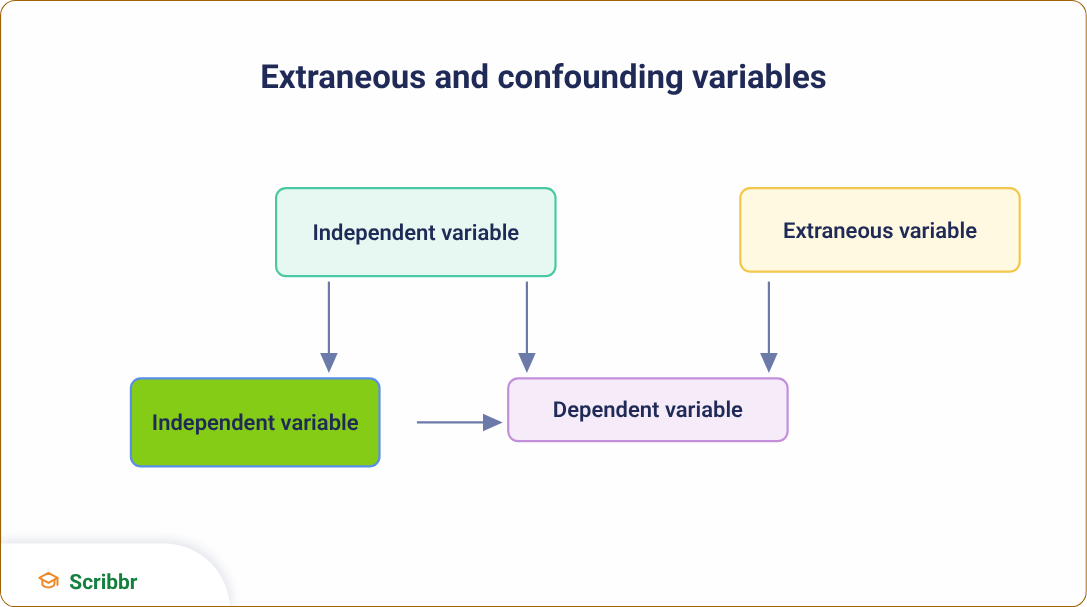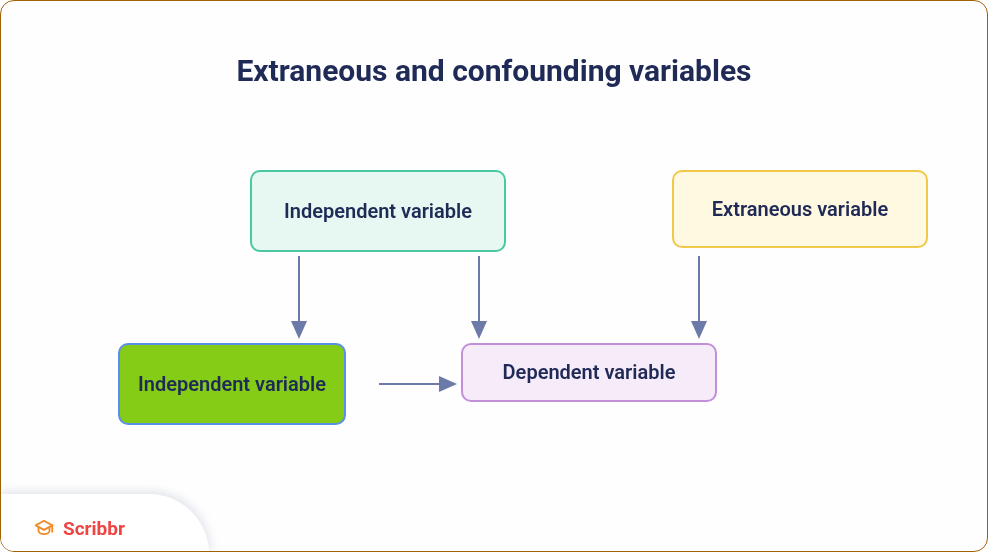--- a/index.html
+++ b/index.html
@@ -98,21 +98,21 @@
     align-items: center;
     gap: 8px;
   }
   .footer-badge .brand .logo {
     width: 22px; height: 22px;
     display: flex; align-items: center; justify-content: center;
   }
   .footer-badge .brand .name {
     font-size: 19px;
     font-weight: 700;
-    color: #ef4444;
+    color: #15803d;
   }
 </style>
 </head>
 <body>
 
 <div class="card">
 
   <div class="title">Extraneous and confounding variables</div>
 
   <div class="node confounding">

